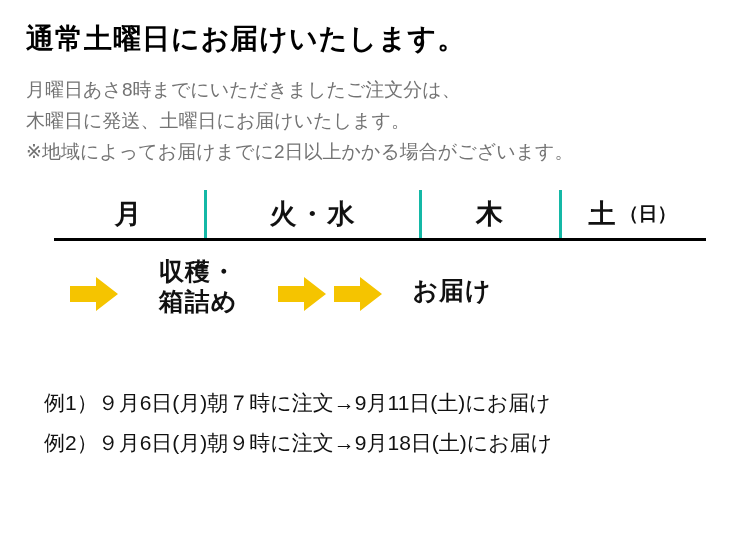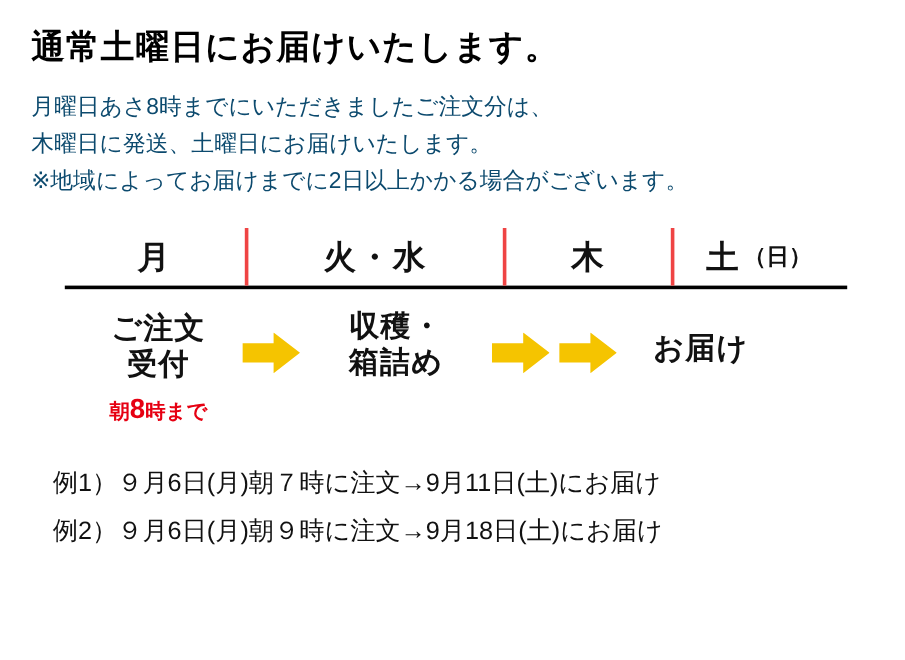--- a/index.html
+++ b/index.html
@@ -31,21 +31,21 @@
     line-height: 1.2;
     color: #000;
     white-space: nowrap;
   }
 
   
   .lead {
     margin: 18px 0 0 2px;
     font-size: 19px;
     line-height: 1.65;
-    color: #0c4a6e;
+    color: #737373;
   }
   .lead div { white-space: nowrap; }
 
   
   .schedule {
     margin: 22px 0 0 30px;
     width: 652px;
     position: relative;
   }
   .sched-head {
@@ -58,21 +58,21 @@
     display: flex;
     align-items: center;
     justify-content: center;
     font-size: 27px;
     font-weight: bold;
     letter-spacing: 2px;
     height: 100%;
     box-sizing: border-box;
     position: relative;
   }
-  .sched-cell + .sched-cell { border-left: 3px solid #ef4444; }
+  .sched-cell + .sched-cell { border-left: 3px solid #14b8a6; }
   .c1 { width: 150px; }
   .c2 { width: 215px; }
   .c3 { width: 140px; }
   .c4 { width: 144px; }
   .sub-small {
     font-size: 19px;
     font-weight: bold;
     letter-spacing: 0;
     margin-left: 2px;
   }
@@ -150,25 +150,20 @@
       </div>
       <div class="sched-cell c4">
         <span>土</span>
         <span class="sub-small">（日）</span>
       </div>
     </div>
   </div>
 
   <div class="flow">
 
-    <div class="flow-step step1">
-      <div>ご注文</div>
-      <div>受付</div>
-      <div class="note-red"><span>朝</span><span class="big">8</span><span>時まで</span></div>
-    </div>
 
     <div class="arrow">
       <svg width="48" height="34" viewBox="0 0 48 34" aria-hidden="true">
         <polygon points="0,9 26,9 26,0 48,17 26,34 26,25 0,25" fill="#f5c400"></polygon>
       </svg>
     </div>
 
     <div class="flow-step step2">
       <div>収穫・</div>
       <div>箱詰め</div>

